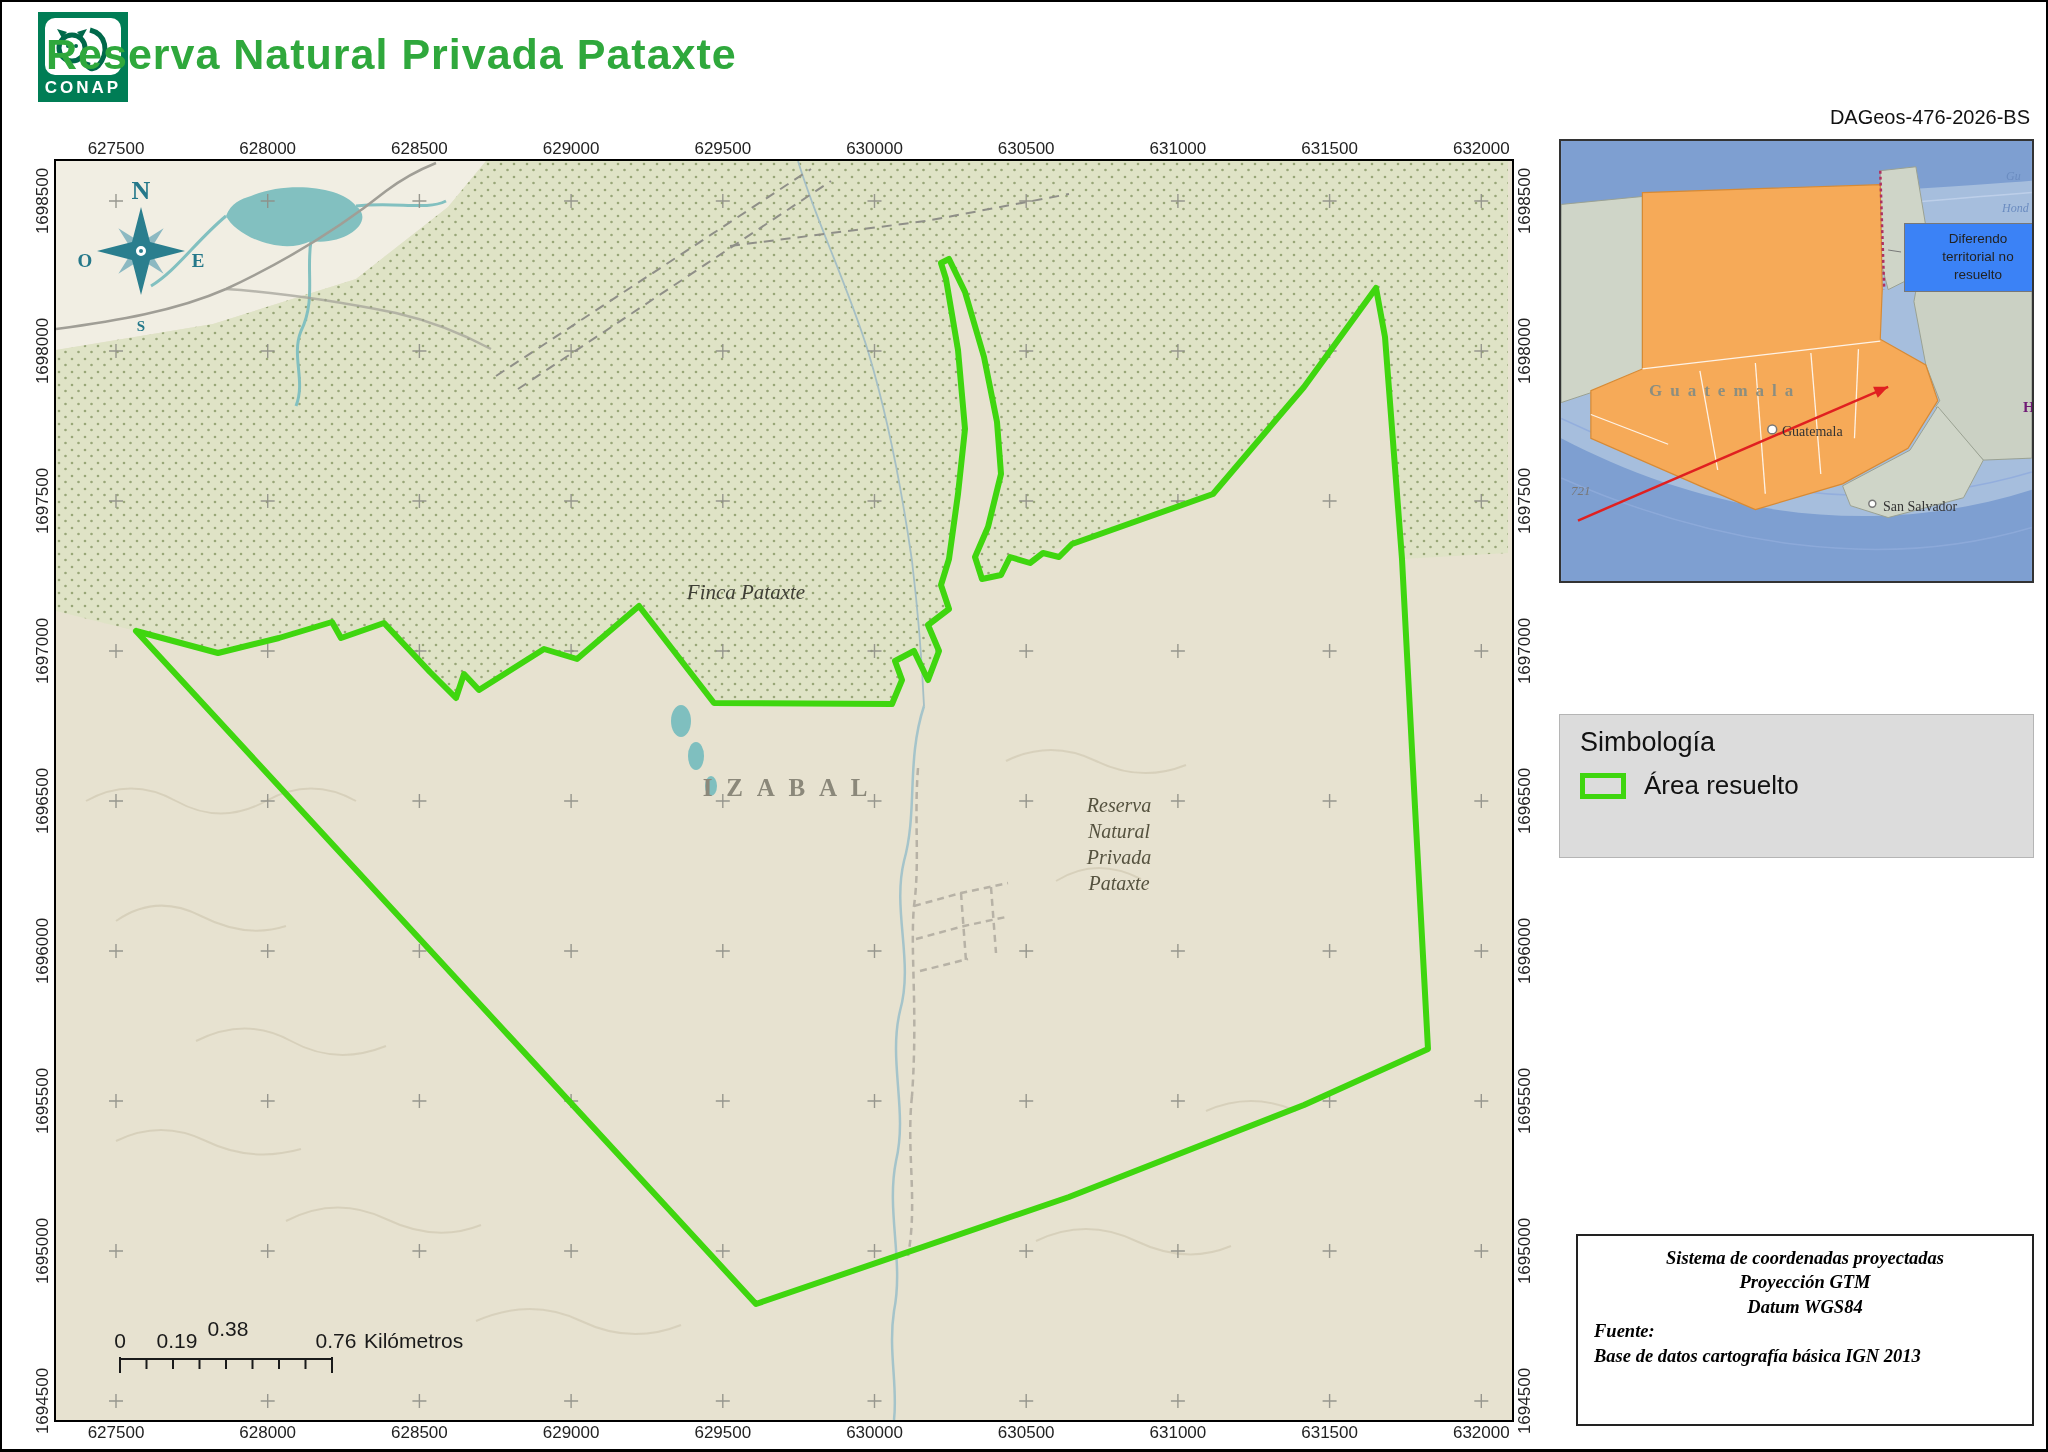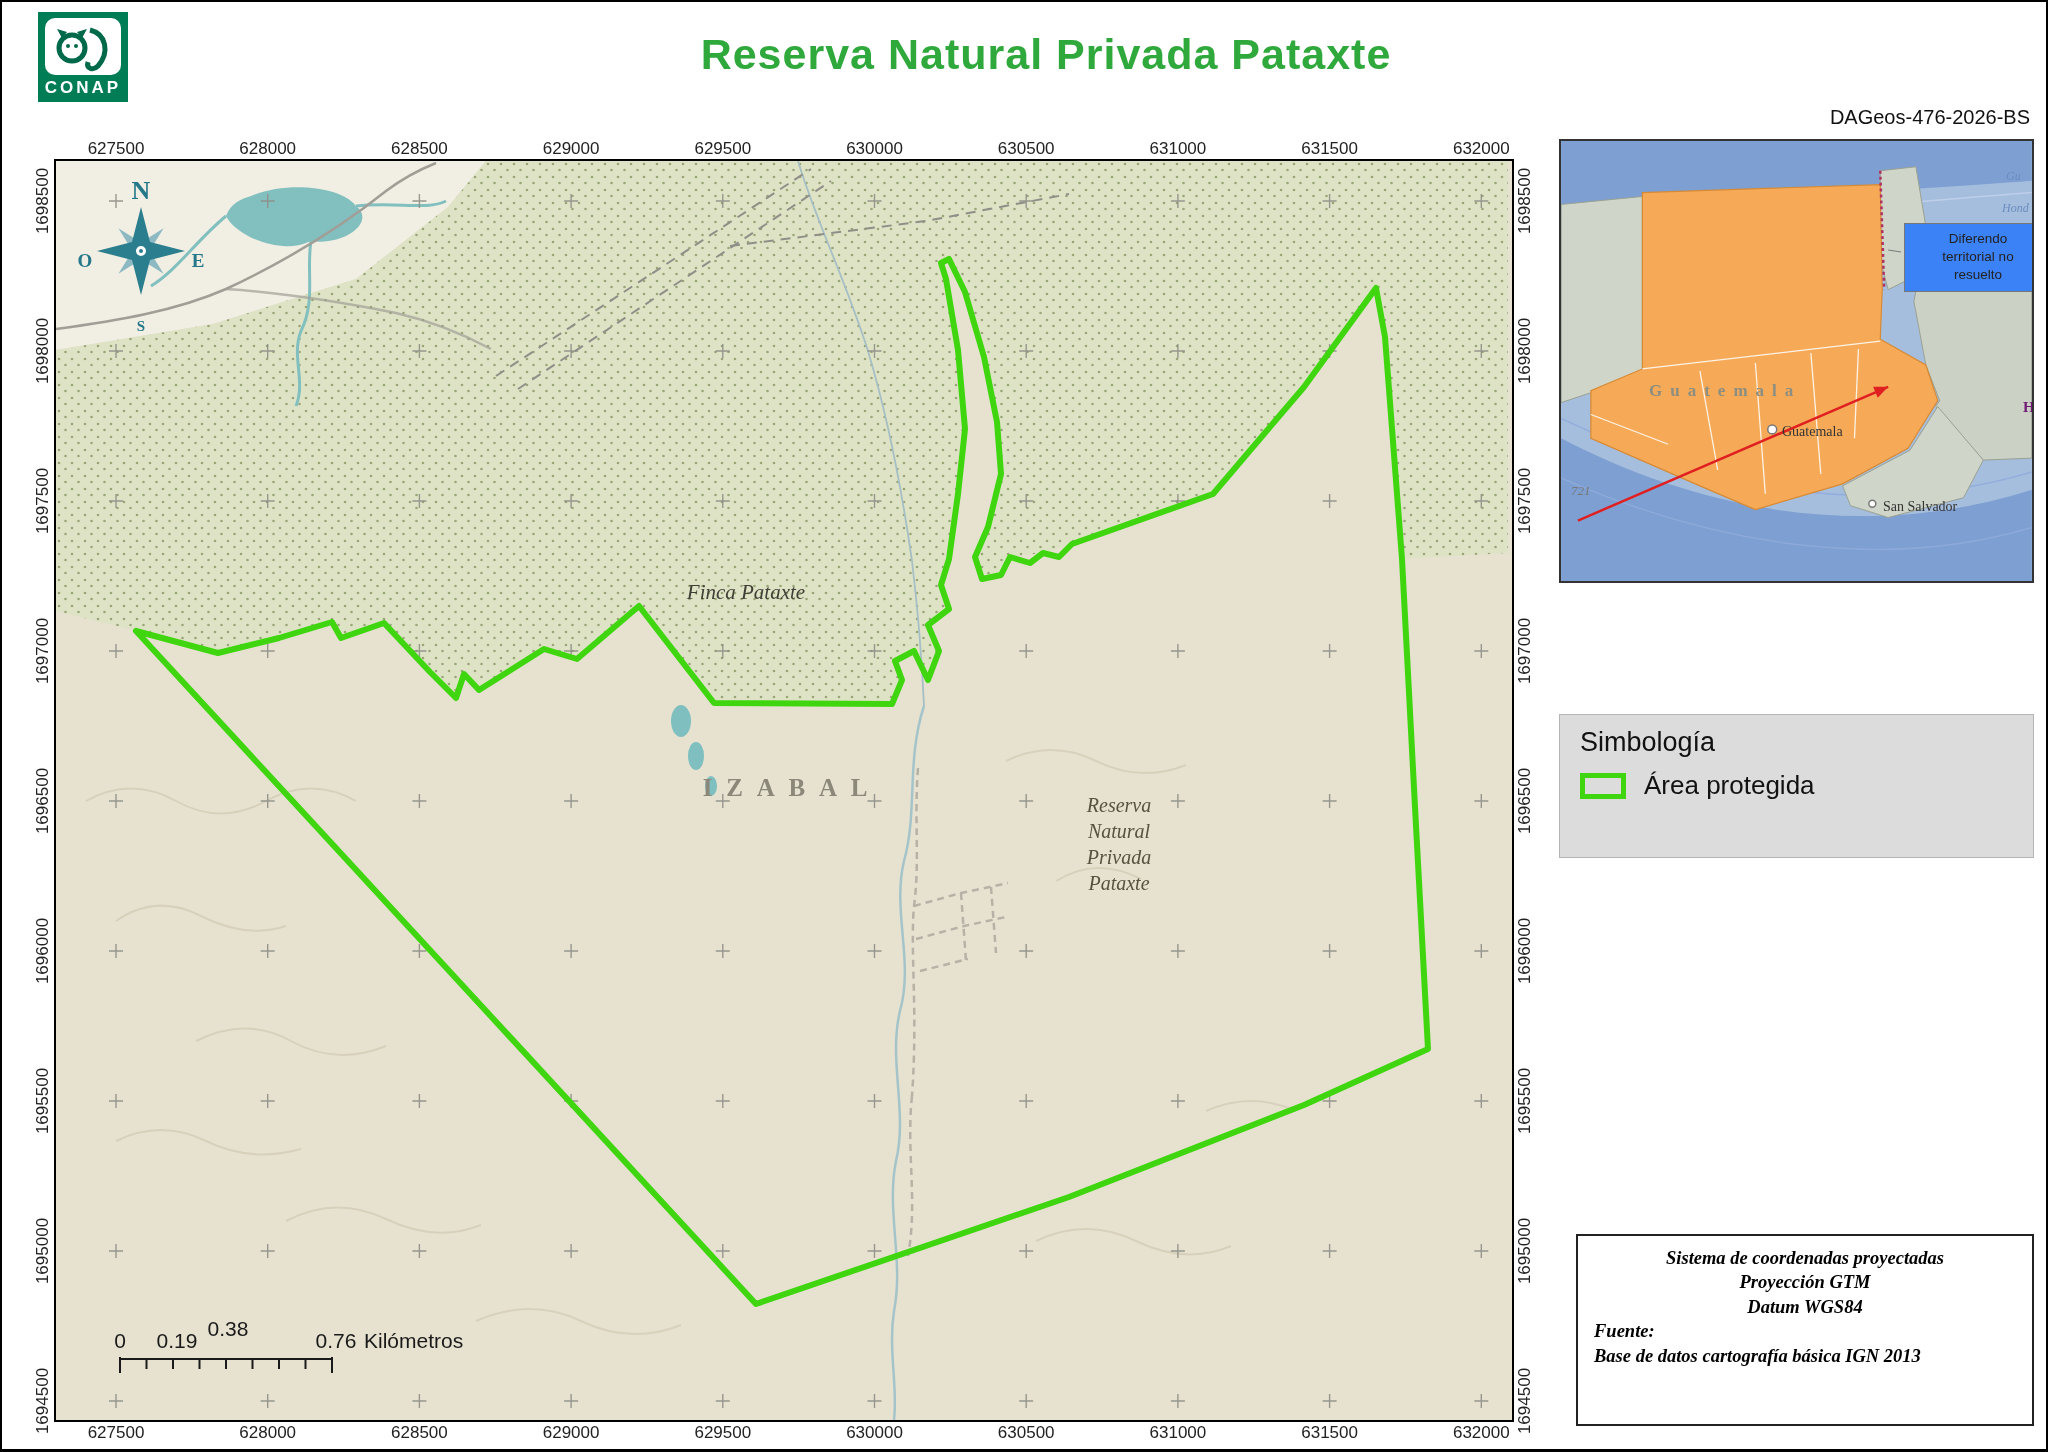--- a/index.html
+++ b/index.html
@@ -1,21 +1,21 @@
 <!DOCTYPE html>
 <html><head>
 <meta charset="utf-8">
 <style>
   html,body{margin:0;padding:0;width:2048px;height:1452px;background:#fff;
     font-family:"Liberation Sans",sans-serif;overflow:hidden;}
   #sheet{position:absolute;inset:0;border:2px solid #000;border-bottom-width:3px;box-sizing:border-box;background:#fff;}
 
   
   .logo{position:absolute;left:36px;top:10px;width:90px;height:90px;}
-  .page-title{position:absolute;top:28px;left:0;right:0;text-align:center;
+  .page-title{position:absolute;top:28px;left:0;right:0;
     font-size:43px;font-weight:600;letter-spacing:1px;color:#2fa83c;padding-left:44px;}
   .doc-code{position:absolute;top:104px;right:16px;font-size:20px;color:#111;}
 
   
   .map-frame{position:absolute;left:52px;top:157px;width:1460px;height:1263px;
     border:2px solid #000;box-sizing:border-box;background:#e7e2d0;}
   .map-inner{position:absolute;inset:0;overflow:hidden;}
   .map-inner > svg{display:block;}
   .coord{position:absolute;font-size:17px;color:#222;transform:translate(-50%,-50%);white-space:nowrap;z-index:3;}
   .coord.vert{transform:translate(-50%,-50%) rotate(-90deg);}
@@ -222,21 +222,21 @@
     <div class="ov road721" style="left:10px;top:342px;">721</div>
     <div class="ov seafrag" style="left:445px;top:28px;">Gu</div>
     <div class="ov seafrag" style="left:441px;top:60px;">Hond</div>
     <div class="callout">Diferendo territorial no resuelto</div>
   </div>
 
   <div class="legend">
     <div class="legend-title">Simbología</div>
     <div class="legend-item">
       <span class="swatch swatch-green"></span>
-      <span class="lab">Área protegida</span>
+      <span class="lab">Área resuelto</span>
     </div>
   </div>
 
   <div class="source-box">
     <div class="ctr">Sistema de coordenadas proyectadas</div>
     <div class="ctr">Proyección GTM</div>
     <div class="ctr">Datum WGS84</div>
     <div>Fuente:</div>
     <div class="src">Base de datos cartografía básica IGN 2013</div>
   </div>

